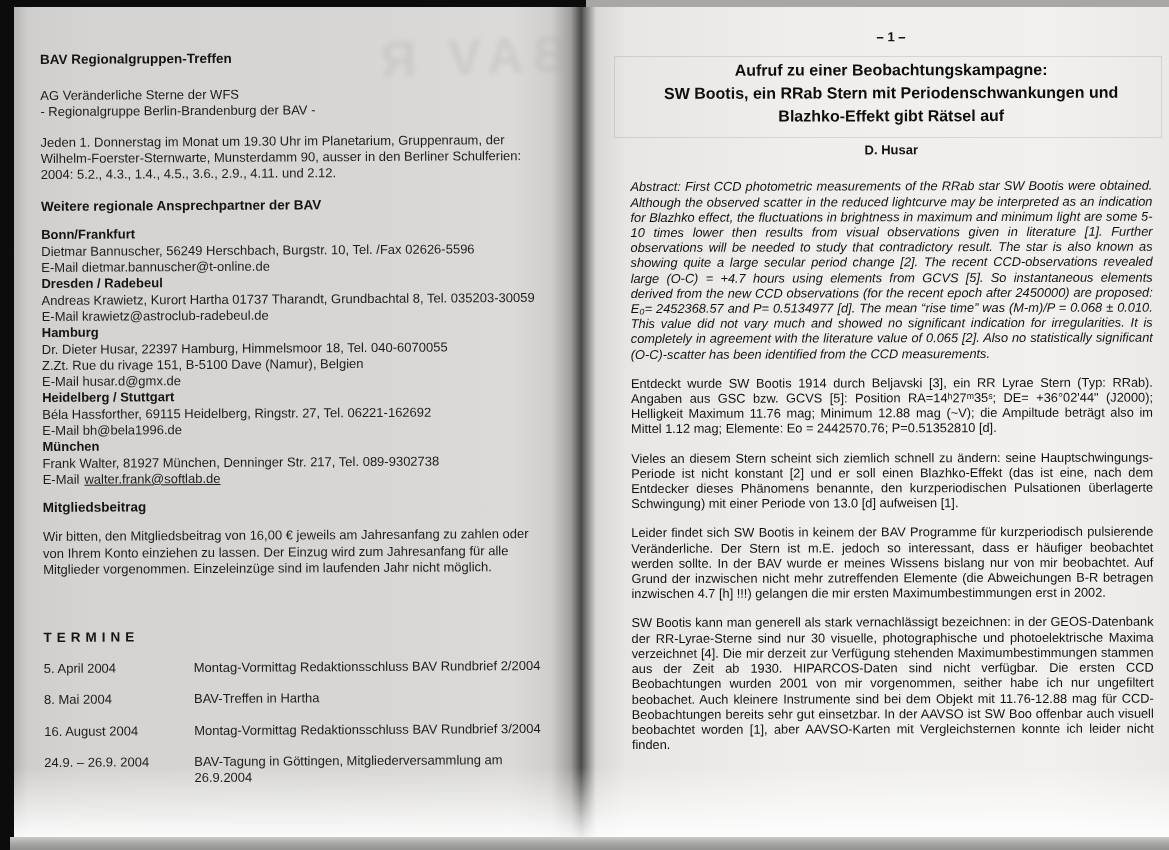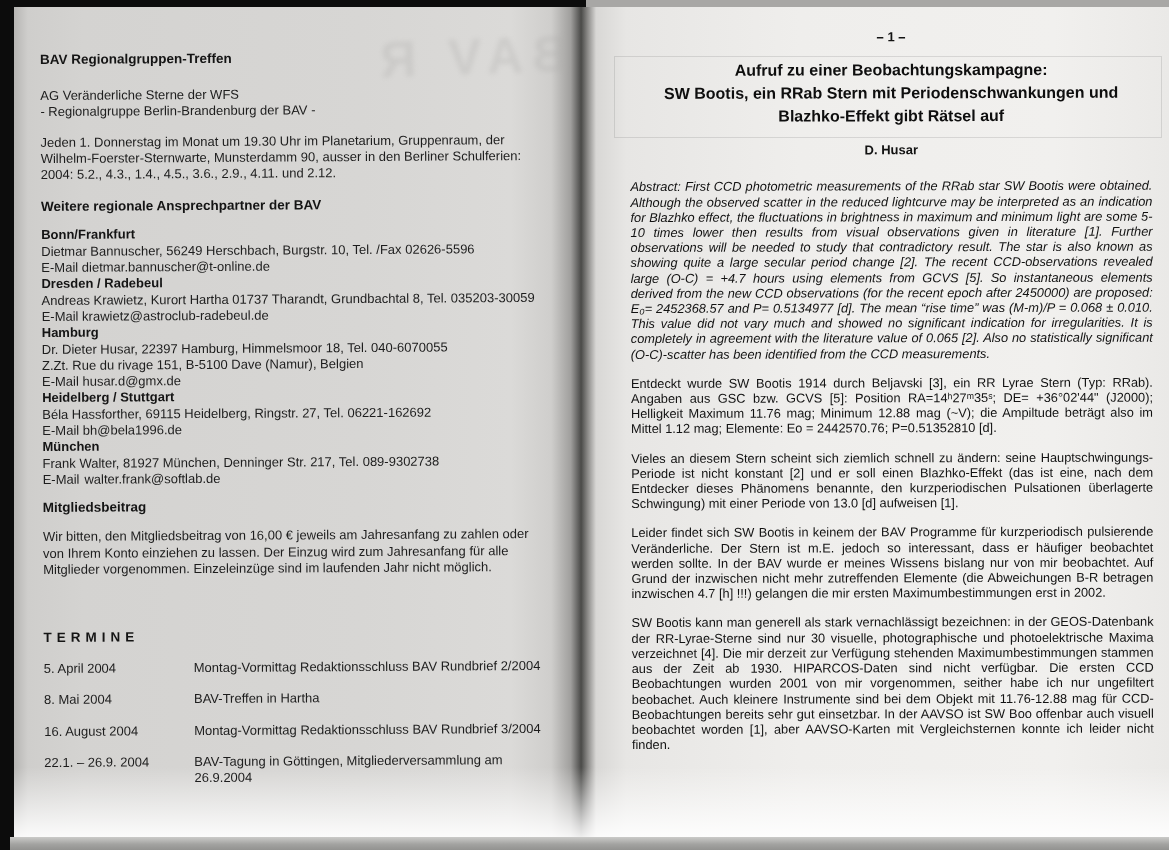--- a/index.html
+++ b/index.html
@@ -46,21 +46,21 @@
   .lp-contacts-h { margin-top:16px; }
   .lp-contacts { margin-top:13px; }
   .contact-city { font-weight:bold; font-size:13px; line-height:16.3px; color:#141414; }
   .lp-membership-h { margin-top:12px; }
   .lp-membership { margin-top:14px; width:502px; }
   .lp-termine-h { margin-top:52px; letter-spacing:5px; }
   .lp-termine { margin-top:16px; }
   .t-row { display:flex; margin-bottom:15px; }
   .t-date { width:150px; flex:none; }
   .t-event { flex:1; }
-  .u { margin-left:5px; }
+  .u { text-decoration:underline; margin-left:5px; }
 
   
   .right-content {
     position:absolute; left:630px; top:30px; width:522px;
     transform:rotate(-0.15deg); transform-origin:top left;
     color:#121212;
     font-size:12.8px; line-height:15.2px;
   }
   .title-ghost-box {
     position:absolute; left:614px; top:56px; width:548px; height:82px;
@@ -140,21 +140,21 @@
         </div>
         <div class="t-row">
           <div class="t-date">8. Mai 2004</div>
           <div class="t-event">BAV-Treffen in Hartha</div>
         </div>
         <div class="t-row">
           <div class="t-date">16. August 2004</div>
           <div class="t-event">Montag-Vormittag Redaktionsschluss BAV Rundbrief  3/2004</div>
         </div>
         <div class="t-row">
-          <div class="t-date">22.1. – 26.9. 2004</div>
+          <div class="t-date">24.9. – 26.9. 2004</div>
           <div class="t-event">BAV-Tagung in Göttingen, Mitgliederversammlung am 26.9.2004</div>
         </div>
       </div>
     </div>
   </div>
 
   <div class="title-ghost-box"></div>
 
   <div class="right-content">
     <div class="rp-pagenum">–  1  –</div>

